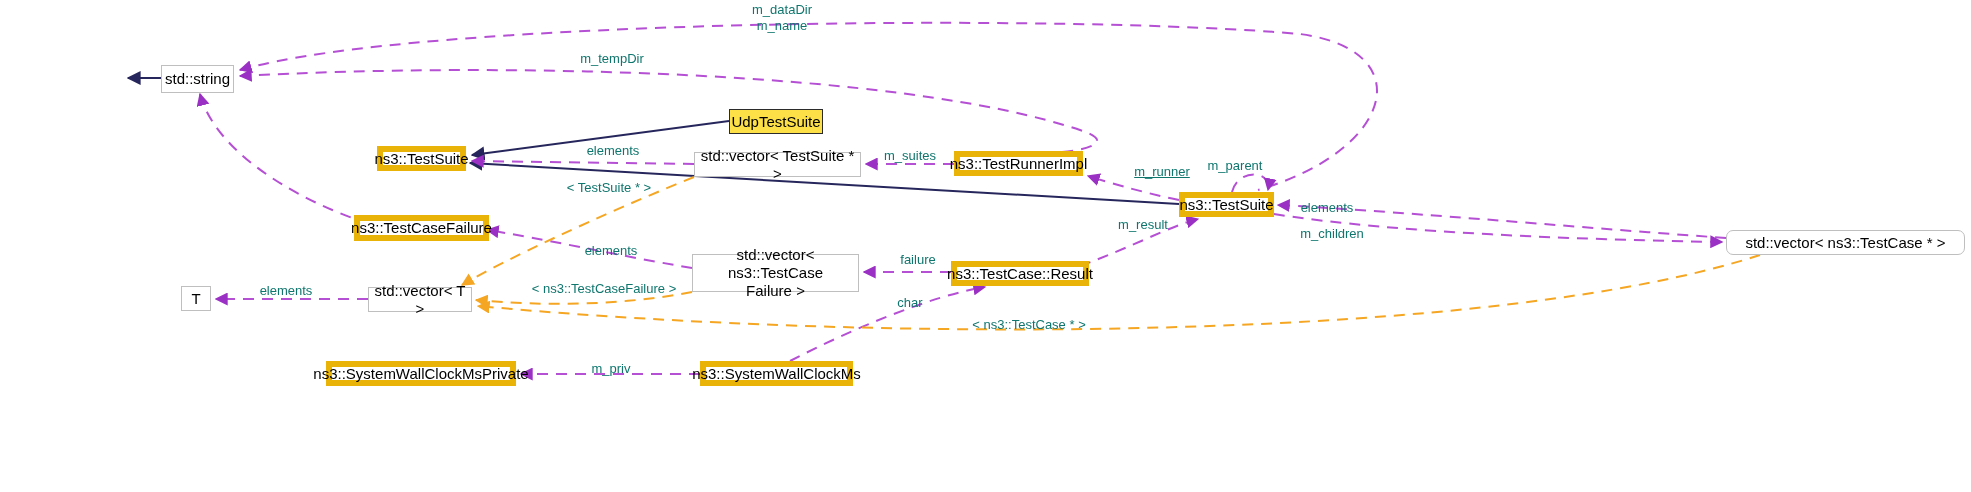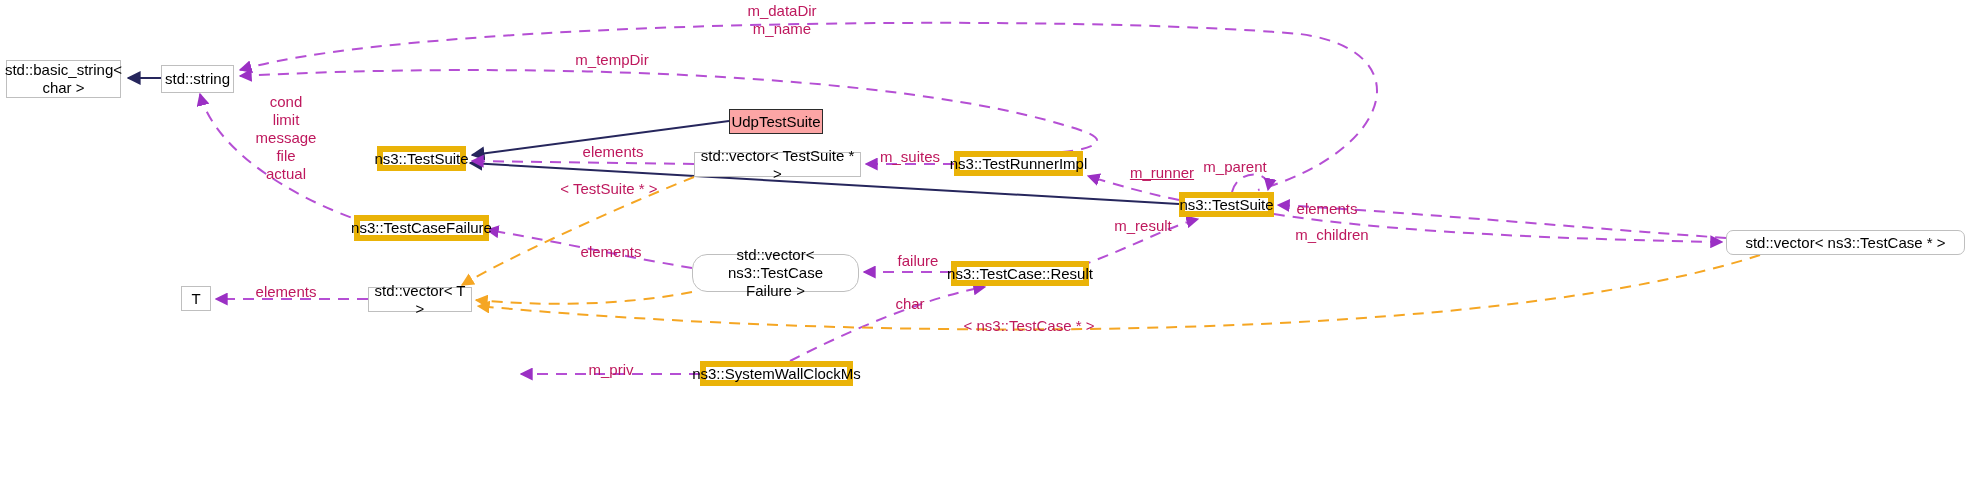--- a/index.html
+++ b/index.html
@@ -34,27 +34,27 @@
     line-height: 1.18;
     color: #000000;
     white-space: pre-line;
     background: #ffffff;
     border: 1px solid #bfbfbf;
   }
   .node.solid {
     border: 6px solid #eab308;
   }
   .node.highlight {
-    background: #fca5a5;
+    background: #fde047;
     border: 1px solid #2b2b2b;
   }
   .edge-label {
     position: absolute;
-    font-size: 15px;
-    color: #be185d;
+    font-size: 13px;
+    color: #0f766e;
     white-space: pre-line;
     text-align: center;
     line-height: 1.2;
     background: transparent;
   }
 </style>
 </head>
 <body>
 
 <div id="diagram">
@@ -114,53 +114,48 @@
     <g fill="none" stroke="#f5a623" stroke-width="2" stroke-dasharray="11,8">
 
       <path d="M 694 177 C 600 215, 500 262, 462 285" marker-end="url(#arrowTmpl)"></path>
 
       <path d="M 692 292 C 620 306, 540 306, 476 300" marker-end="url(#arrowTmpl)"></path>
 
       <path d="M 1760 255 C 1500 340, 900 345, 478 306" marker-end="url(#arrowTmpl)"></path>
     </g>
   </svg>
 
-  <div class="node light" style="left:6px;   top:60px;  width:115px; height:38px;">std::basic_string&lt;
-char &gt;</div>
   <div class="node light" style="left:161px; top:65px;  width:73px;  height:28px;">std::string</div>
   <div class="node highlight" style="left:729px; top:109px; width:94px;  height:25px;">UdpTestSuite</div>
   <div class="node solid" style="left:377px; top:146px; width:89px;  height:25px;">ns3::TestSuite</div>
   <div class="node light" style="left:694px; top:152px; width:167px; height:25px;">std::vector&lt; TestSuite * &gt;</div>
   <div class="node solid" style="left:954px; top:151px; width:129px; height:25px;">ns3::TestRunnerImpl</div>
   <div class="node solid" style="left:1179px;top:192px; width:95px;  height:25px;">ns3::TestSuite</div>
   <div class="node light" style="left:1726px;top:230px; width:239px; height:25px;border-radius:7px;">std::vector&lt; ns3::TestCase * &gt;</div>
   <div class="node solid" style="left:354px; top:215px; width:135px; height:26px;">ns3::TestCaseFailure</div>
-  <div class="node light" style="left:692px; top:254px; width:167px; height:38px;border-radius:15px;">std::vector&lt; ns3::TestCase
+  <div class="node light" style="left:692px; top:254px; width:167px; height:38px;">std::vector&lt; ns3::TestCase
 Failure &gt;</div>
   <div class="node solid" style="left:951px; top:261px; width:138px; height:25px;">ns3::TestCase::Result</div>
   <div class="node light" style="left:181px; top:286px; width:30px;  height:25px;">T</div>
   <div class="node light" style="left:368px; top:287px; width:104px; height:25px;">std::vector&lt; T &gt;</div>
+  <div class="node solid" style="left:326px; top:361px; width:190px; height:25px;">ns3::SystemWallClockMsPrivate</div>
   <div class="node solid" style="left:700px; top:361px; width:153px; height:25px;">ns3::SystemWallClockMs</div>
 
   <div class="edge-label" style="left:742px;  top:2px;   width:80px;">m_dataDir
 m_name</div>
   <div class="edge-label" style="left:572px;  top:51px;  width:80px;">m_tempDir</div>
-  <div class="edge-label" style="left:253px;  top:93px;  width:66px;">cond
-limit
-message
-file
-actual</div>
   <div class="edge-label" style="left:578px;  top:143px; width:70px;">elements</div>
   <div class="edge-label" style="left:875px;  top:148px; width:70px;">m_suites</div>
   <div class="edge-label" style="left:1125px; top:164px; width:74px;text-decoration:underline;">m_runner</div>
   <div class="edge-label" style="left:1198px; top:158px; width:74px;">m_parent</div>
   <div class="edge-label" style="left:559px; top:180px; width:100px;">&lt; TestSuite * &gt;</div>
   <div class="edge-label" style="left:1292px; top:200px; width:70px;">elements</div>
   <div class="edge-label" style="left:1292px; top:226px; width:80px;">m_children</div>
   <div class="edge-label" style="left:1108px; top:217px; width:70px;">m_result</div>
   <div class="edge-label" style="left:576px; top:243px; width:70px;">elements</div>
   <div class="edge-label" style="left:892px;  top:252px; width:52px;">failure</div>
   <div class="edge-label" style="left:251px;  top:283px; width:70px;">elements</div>
+  <div class="edge-label" style="left:524px; top:281px; width:160px;">&lt; ns3::TestCaseFailure &gt;</div>
   <div class="edge-label" style="left:888px;  top:295px; width:44px;">char</div>
   <div class="edge-label" style="left:962px; top:317px; width:134px;">&lt; ns3::TestCase * &gt;</div>
   <div class="edge-label" style="left:585px;  top:361px; width:52px;">m_priv</div>
 
 </div>
 
 </body></html>

